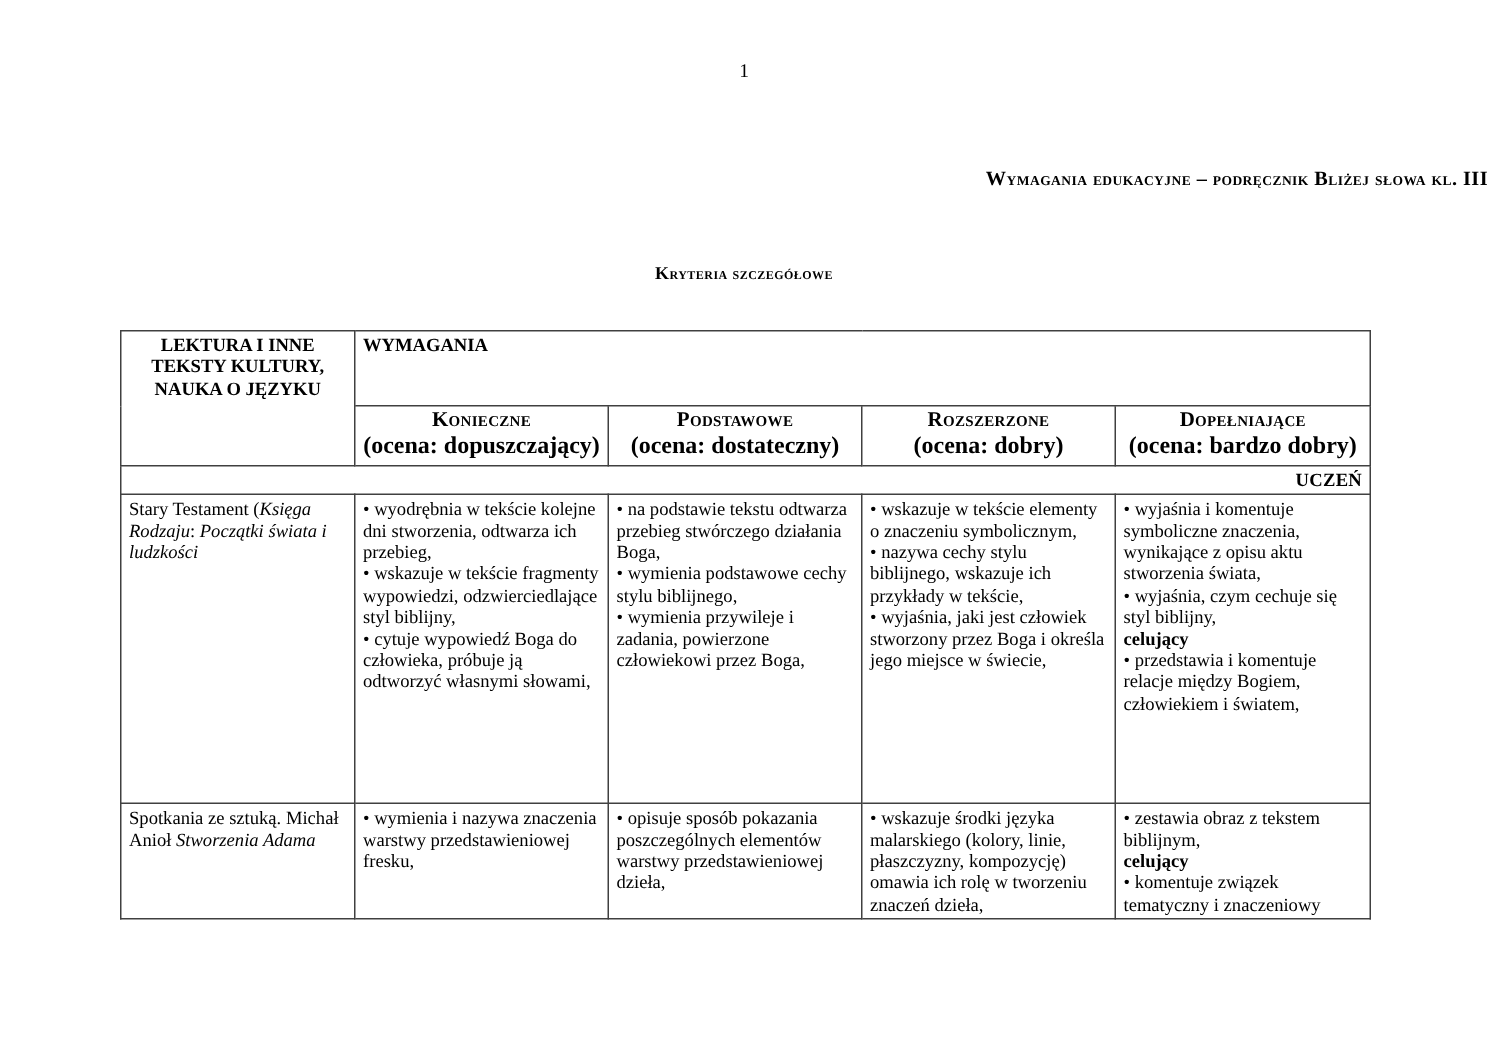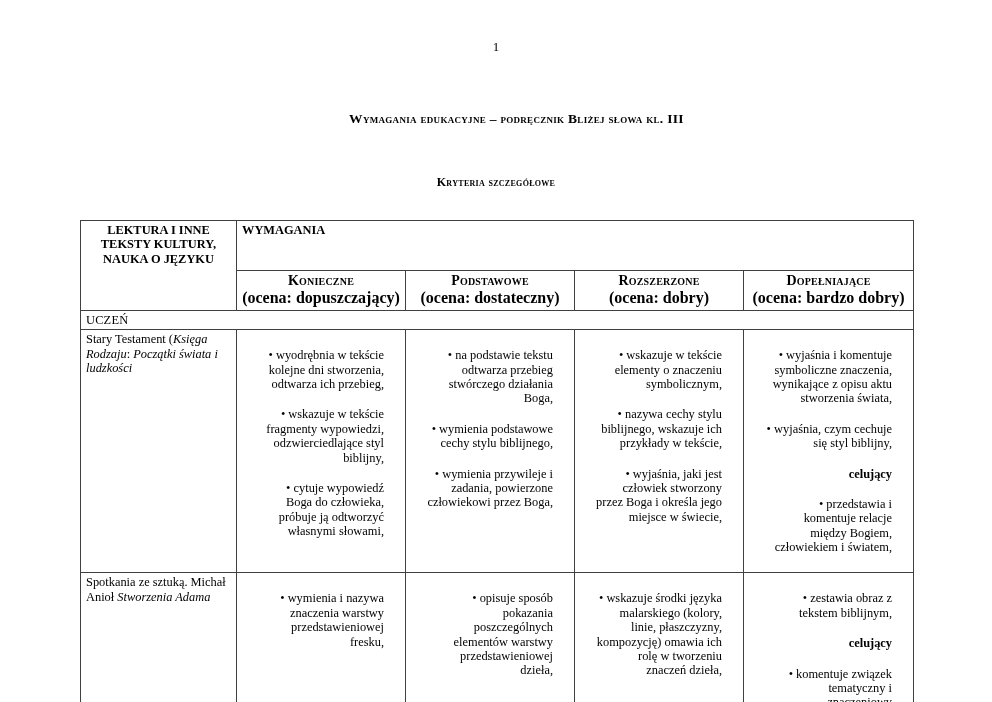--- a/index.html
+++ b/index.html
@@ -3,21 +3,21 @@
 <meta charset="utf-8">
 <style>
   * { margin:0; padding:0; box-sizing:border-box; }
   html,body { background:#e8e8e8; }
   .page {
     width:992px; height:702px; background:#ffffff; margin:0 auto;
     font-family:"Liberation Serif", serif; color:#000; overflow:hidden;
   }
   .page-number { text-align:center; padding-top:39px; font-size:13px; }
   .doc-title {
-    text-align:center; margin-top:56px; font-size:13.5px; font-weight:bold;
+    text-align:right; margin-top:56px; font-size:13.5px; font-weight:bold;
     font-variant:small-caps; letter-spacing:0.3px;padding-left:41px;
   }
   .doc-subtitle {
     text-align:center; margin-top:48px; font-size:12px; font-weight:bold;
     font-variant:small-caps; letter-spacing:0.3px;
   }
   table.req {
     border-collapse:collapse; table-layout:fixed;
     margin:30px 0 0 80px; width:833px;
   }
@@ -31,26 +31,26 @@
   td.wymagania-header {
     font-weight:bold; text-align:left; font-size:13px; padding-top:8px;
   }
   tr.header-row-1 { height:50px; }
   tr.header-row-2 { height:30px; }
   td.level-header { text-align:center; padding-top:1px; }
   .level-name { font-variant:small-caps; font-weight:bold; font-size:14px; letter-spacing:0.2px; }
   .level-grade { font-weight:bold; font-size:16px; }
   tr.uczen-row { height:16px; }
   td.uczen {
-    text-align:left; font-weight:normal; font-size:12.2px;
+    text-align:right; font-weight:bold; font-size:12.2px;
     padding:0 0 1px 0; letter-spacing:0.2px;
   }
   tr.body-row-1 { height:206px; }
   tr.body-row-2 { height:73px; }
-  .req-item { margin:16px;text-align:right; }
+  .req-item { margin:0; }
   .req-item.bold { font-weight:bold; }
   .topic-cell span.it { font-style:italic; }
 </style>
 </head>
 <body>
 
 <div class="page">
 
   <div class="page-number">1</div>
 

